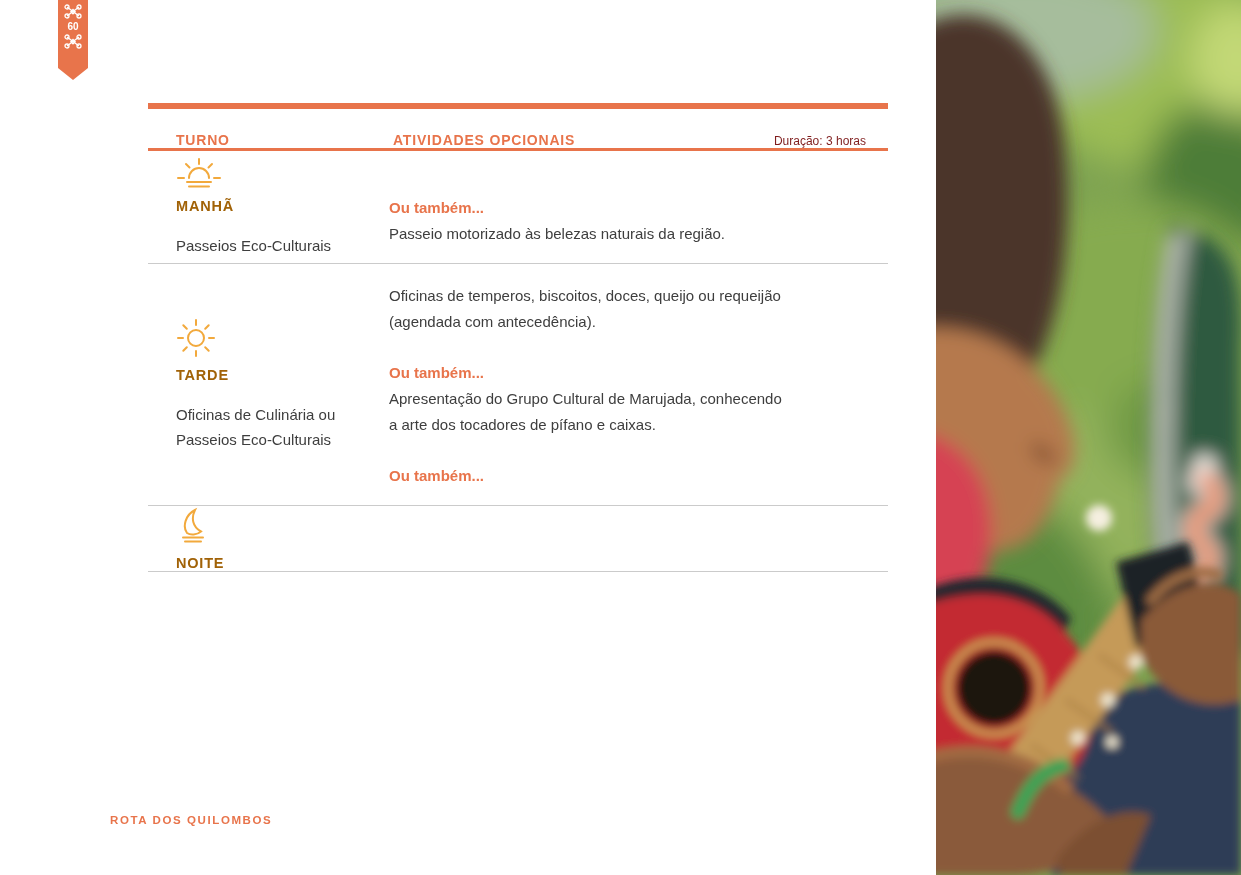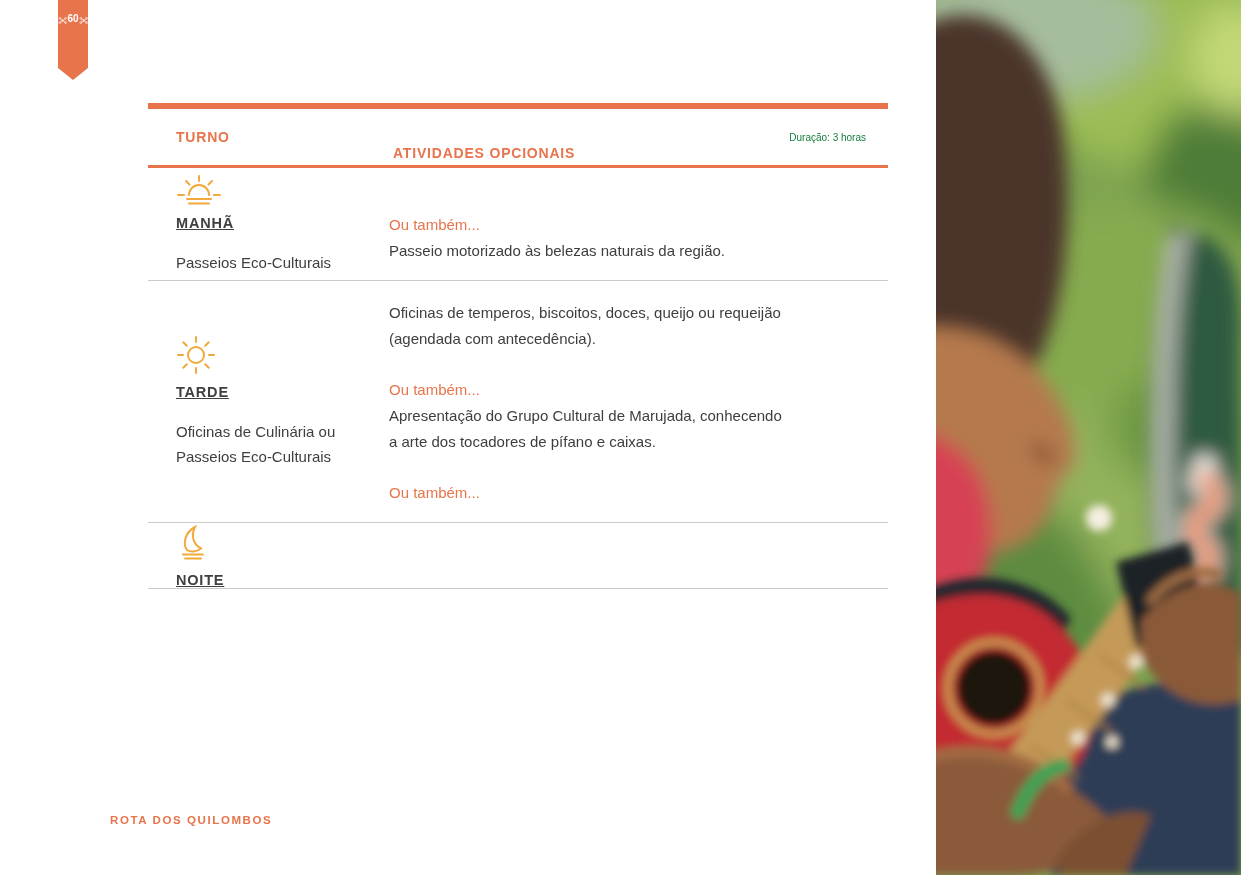--- a/index.html
+++ b/index.html
@@ -5,45 +5,45 @@
   html,body{margin:0;padding:0;}
   body{
     width:1241px;height:875px;position:relative;overflow:hidden;
     background:#ffffff;font-family:"Liberation Sans", sans-serif;
   }
   
   .ribbon{
     position:absolute;left:58px;top:0;width:30px;height:80px;
     background:#E8744B;
     clip-path:polygon(0 0,100% 0,100% 85%,50% 100%,0 85%);
-    display:flex;flex-direction:row;
-    padding-top:12px;box-sizing:border-box;color:#fff;
+    display:flex;flex-direction:column;align-items:center;
+    padding-top:3px;box-sizing:border-box;color:#fff;
   }
   .ribbon .num{font-size:10px;font-weight:bold;line-height:13px;}
   .ribbon svg{display:block;}
   
   .sched{position:absolute;left:148px;top:103px;width:740px;}
   .bar-top{height:6px;background:#E8744B;}
   .bar-mid{height:3px;background:#E8744B;}
-  .thead{display:flex;align-items:center;height:56px;}
+  .thead{display:flex;align-items:flex-end;height:39px;}
   .th-turno{margin-left:28px;width:217px;color:#E8744B;font-weight:bold;font-size:14px;letter-spacing:.8px;}
   .th-ativ{color:#E8744B;font-weight:bold;font-size:14px;letter-spacing:.8px;margin-top:32px;}
-  .th-dur{margin-left:auto;margin-right:22px;color:#15803d;font-size:10px;}
+  .th-dur{margin-left:auto;margin-right:22px;color:#7f1d1d;font-size:12px;}
   .row{display:flex;border-bottom:1px solid #CBCBCB;}
   .turno-cell{
     width:241px;box-sizing:border-box;padding-left:28px;flex-shrink:0;
     display:flex;flex-direction:column;justify-content:center;align-items:flex-start;
   }
   .turno-cell .icon{margin-bottom:9px;}
-  .period{font-size:14.5px;font-weight:bold;color:#404040;letter-spacing:.8px;text-decoration:underline;}
+  .period{font-size:14.5px;font-weight:bold;color:#a16207;letter-spacing:.8px;}
   .subtitle{font-size:15px;color:#3E3E3E;line-height:25px;margin-top:19px;white-space:pre-line;}
   .activities-cell{flex:1;padding:19px 10px 16px 0;font-size:15px;color:#3E3E3E;line-height:26px;}
   .activities-cell p{margin:0;white-space:pre-line;}
   .alt-group{margin-top:25px;}
-  .alt-label{color:#E8744B;font-weight:normal;}
+  .alt-label{color:#E8744B;font-weight:bold;}
   
   .footer{
     position:absolute;left:100px;top:814px;
     color:#E8744B;font-weight:bold;font-size:11.5px;letter-spacing:1.6px;margin-left:10px;
   }
   
   .photo{position:absolute;left:936px;top:0;width:305px;height:875px;overflow:hidden;}
   .photo svg{display:block;width:305px;height:875px;}
 </style>
 </head>

